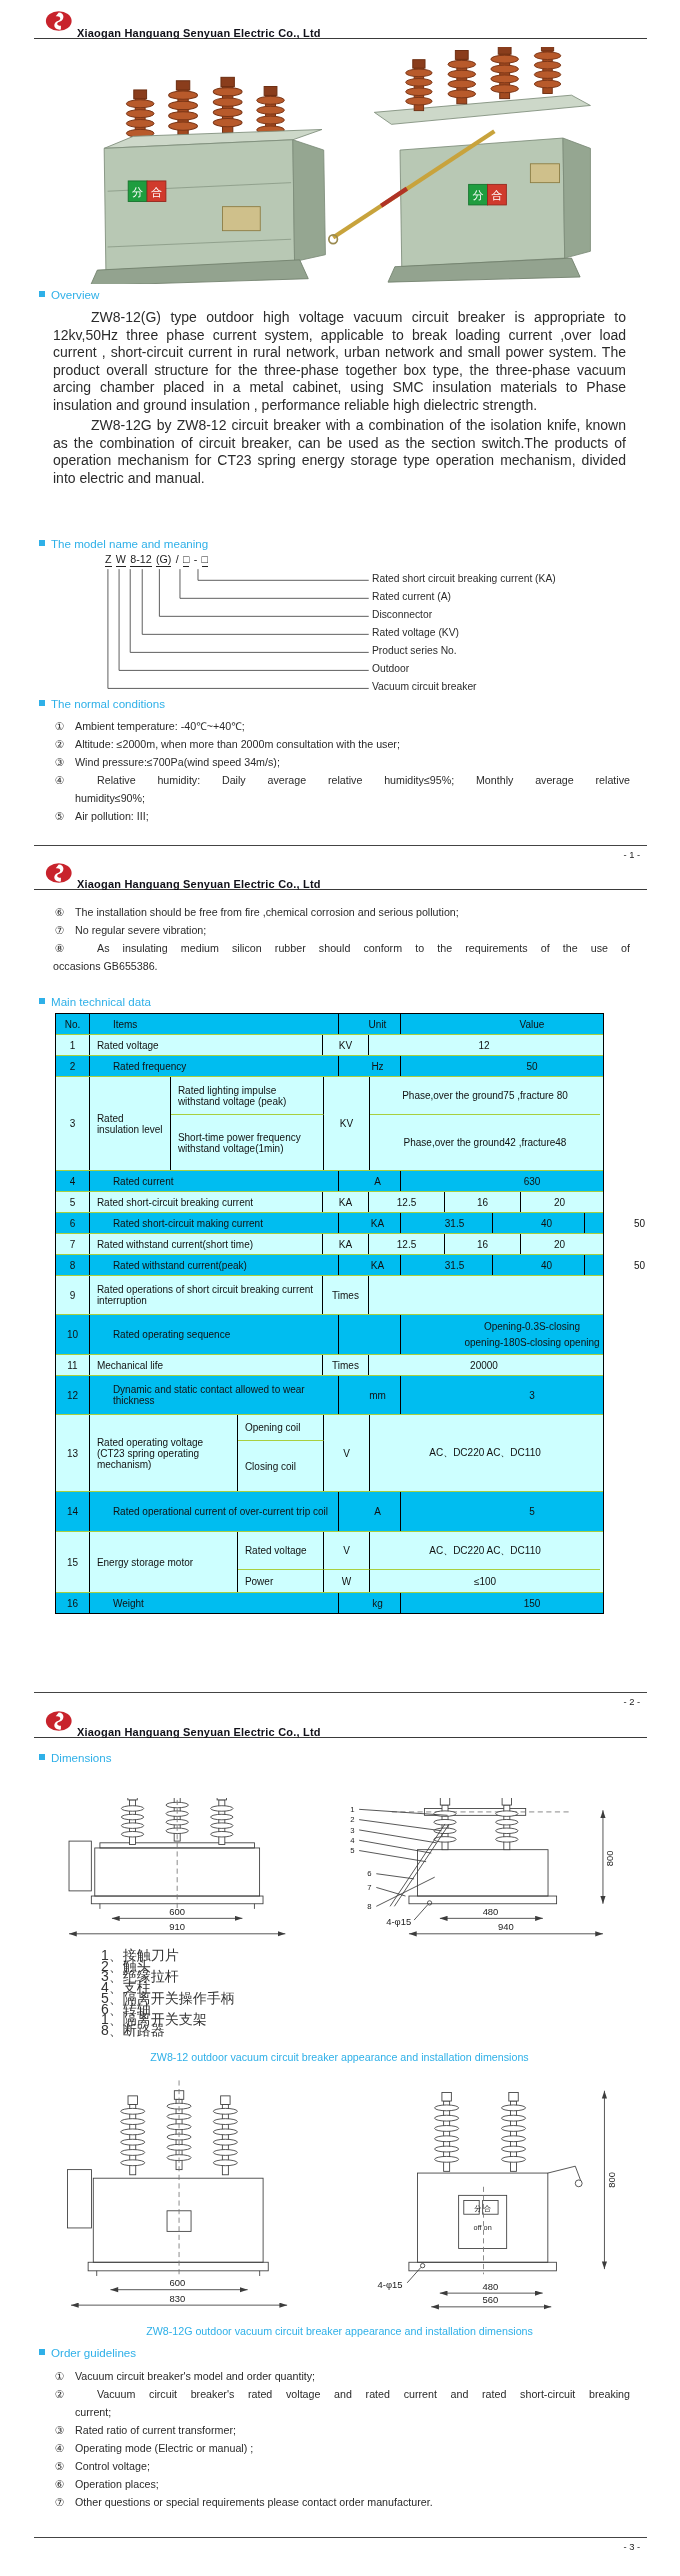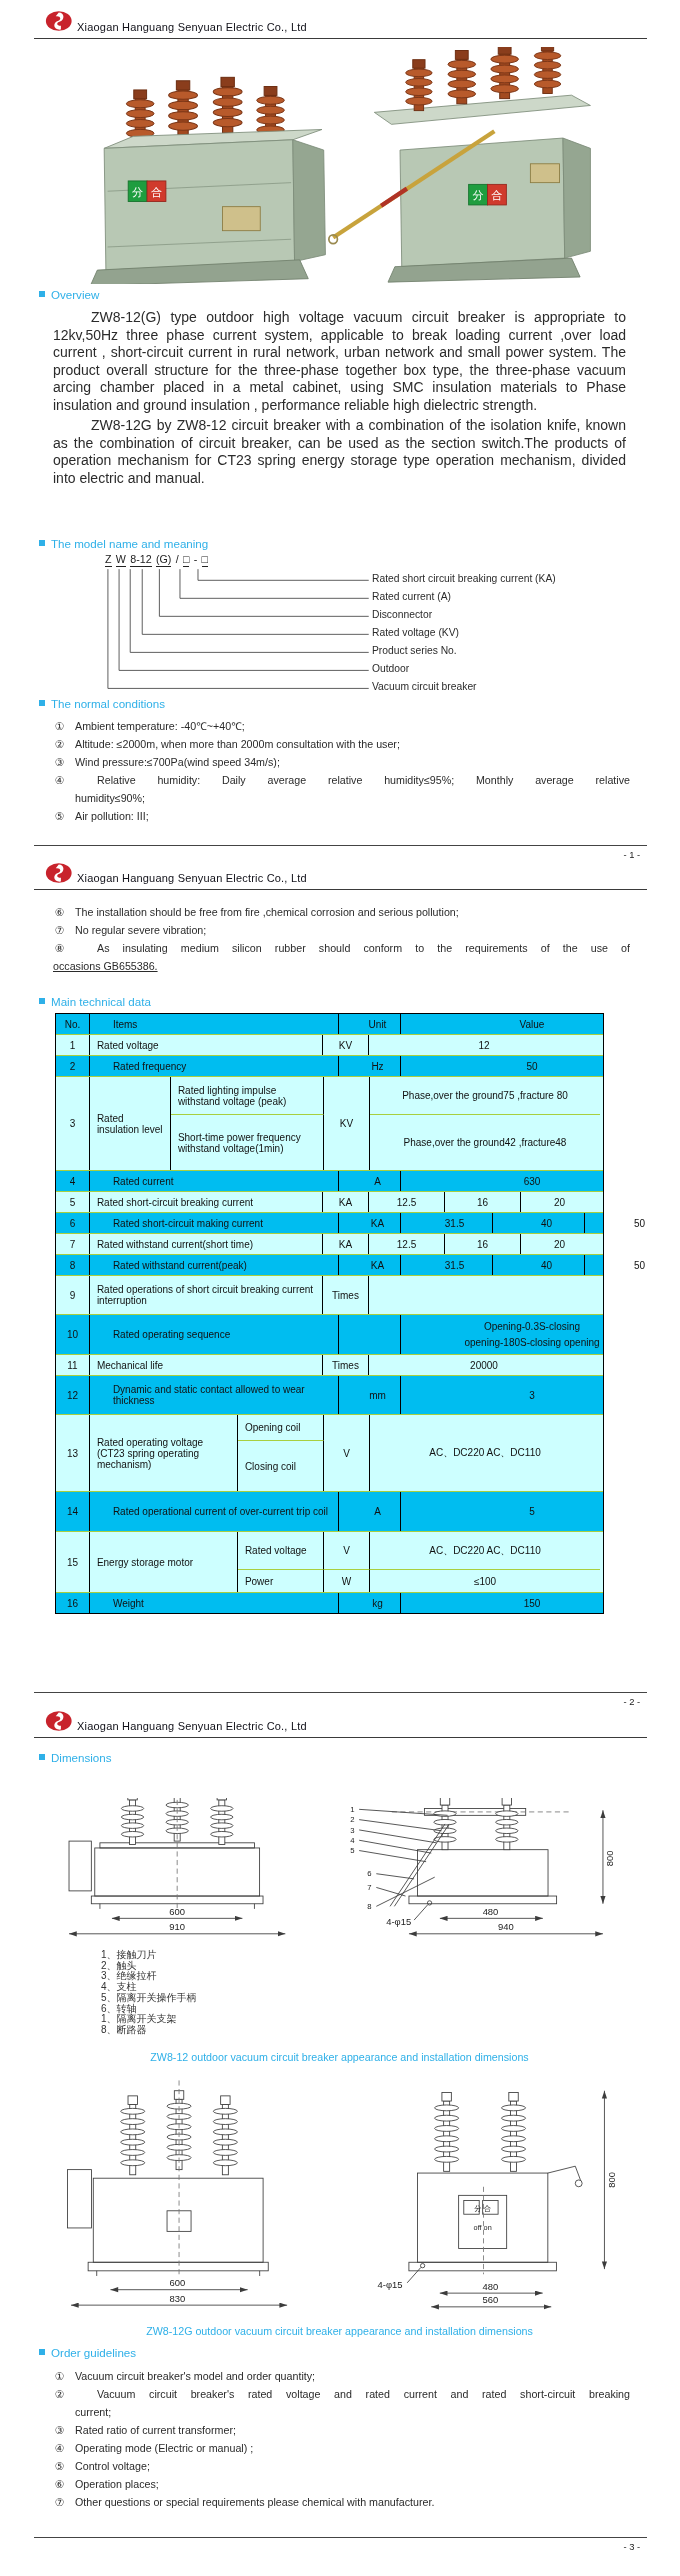--- a/index.html
+++ b/index.html
@@ -1,33 +1,33 @@
 <!DOCTYPE html>
 <html style="font-size:13.7px"><head>
 <meta charset="utf-8">
 <style>
   html,body{margin:0;padding:0;background:#ffffff;}
   #doc{position:relative;width:680px;height:2576px;background:#fff;overflow:hidden;
        font-family:"Liberation Sans",sans-serif;color:#222;}
   
   .hdr{position:absolute;left:34px;width:613px;height:31px;border-bottom:1.7px solid #3a3a3a;}
   .hdr .logo{position:absolute;left:11px;top:2.6px;}
-  .hdr .cn{position:absolute;left:43px;top:14px;font-size:11px;font-weight:normal;color:#101018;letter-spacing:0.2px;}
+  .hdr .cn{position:absolute;left:43px;top:20px;font-size:11px;font-weight:bold;color:#101018;letter-spacing:0.2px;}
   
   .sec{position:absolute;left:39px;font-size:11.6px;color:#2fb0e8;white-space:nowrap;}
   .sec .bullet{display:inline-block;width:6px;height:6px;background:#2fb0e8;margin-right:6px;vertical-align:1.7px;}
   
   .para{position:absolute;left:53px;width:573px;font-size:14px;line-height:17.6px;
         text-align:justify;text-indent:38px;color:#2b2b2b;}
   .clist{position:absolute;left:53px;width:577px;font-size:10.7px;line-height:18px;color:#2b2b2b;}
   .citem{position:relative;padding-left:22px;}
   .citem .cnum{position:absolute;left:1.7px;top:0;}
   .citem .j{display:block;text-align:justify;text-align-last:justify;padding-left:22px;}
   .citem .t2{display:block;}
-  .citem .flush{margin-left:-22px;text-decoration:underline;}
+  .citem .flush{margin-left:-22px;}
   
   #model-code{position:absolute;left:105px;top:553px;font-size:10.7px;color:#222;}
   #model-code .u{border-bottom:0.9px solid #222;padding-bottom:0.9px;margin-right:4.3px;}
   #model-code .nu{margin-right:4.3px;}
   .mlabel{position:absolute;left:372px;width:266px;font-size:10.3px;color:#2b2b2b;white-space:nowrap;}
   
   .tbl{position:absolute;left:55px;top:1013px;width:547px;border:1.7px solid #000;font-size:10px;color:#111;}
   .tr{display:flex;align-items:stretch;}
   .gb{border-bottom:1.7px solid #a8cf3f;}
   .bright{background:#00bdf0;gap:16px;}
@@ -41,21 +41,21 @@
   .w-v3a{width:76px}.w-v3b{width:76px}.w-v3c{width:77px}
   .vcol{display:flex;flex-direction:column;flex:0 0 auto;}
   .vcol > .td{width:auto;}
   .gsub{border-bottom:1.7px solid #a8cf3f;}
   .rh{min-height:20px;}
   .h26{height:22px}.h30{height:26px}.h44{height:38px}.h58{height:50px}.h64{height:55px}
   .mh44{min-height:38px}.mh46{min-height:39px}
   .stack{display:flex;flex-direction:column;align-items:center;line-height:15.4px;}
   
   .drw{position:absolute;left:57px;}
-  .legend{position:absolute;left:101px;top:1950px;font-size:10px;line-height:10.7px;color:#333;}
+  .legend{position:absolute;left:101px;top:1950px;font-size:14px;line-height:10.7px;color:#333;}
   .cap{position:absolute;left:53px;width:573px;text-align:center;color:#2fb0e8;font-size:10.7px;}
   
   .ftr{position:absolute;left:34px;width:613px;border-top:0.9px solid #444;}
   .ftr .pn{display:block;text-align:right;font-size:9.4px;color:#222;padding:3.4px 6.9px 0 0;}
   svg text{font-family:"Liberation Sans",sans-serif;}
 </style>
 </head>
 <body>
 
 <svg width="0" height="0" style="position:absolute" aria-hidden="true">
@@ -504,21 +504,21 @@
     <div class="citem"><span class="cnum">①</span><span>Vacuum circuit breaker's model and order quantity;</span></div>
     <div class="citem">
         <span class="cnum">②</span>
         <span class="j">Vacuum circuit breaker's rated voltage and rated current and rated short-circuit breaking</span>
         <span class="t2">current;</span>
       </div>
     <div class="citem"><span class="cnum">③</span><span>Rated ratio of current transformer;</span></div>
     <div class="citem"><span class="cnum">④</span><span>Operating mode (Electric or manual) ;</span></div>
     <div class="citem"><span class="cnum">⑤</span><span>Control voltage;</span></div>
     <div class="citem"><span class="cnum">⑥</span><span>Operation places;</span></div>
-    <div class="citem"><span class="cnum">⑦</span><span>Other questions or special requirements please chemical with manufacturer.</span></div>
+    <div class="citem"><span class="cnum">⑦</span><span>Other questions or special requirements please contact order manufacturer.</span></div>
   </div>
 
   <div class="ftr" style="top:2537px">
       <span class="pn">- 3 -</span>
     </div>
 
 </div>
 
 
 </body></html>

